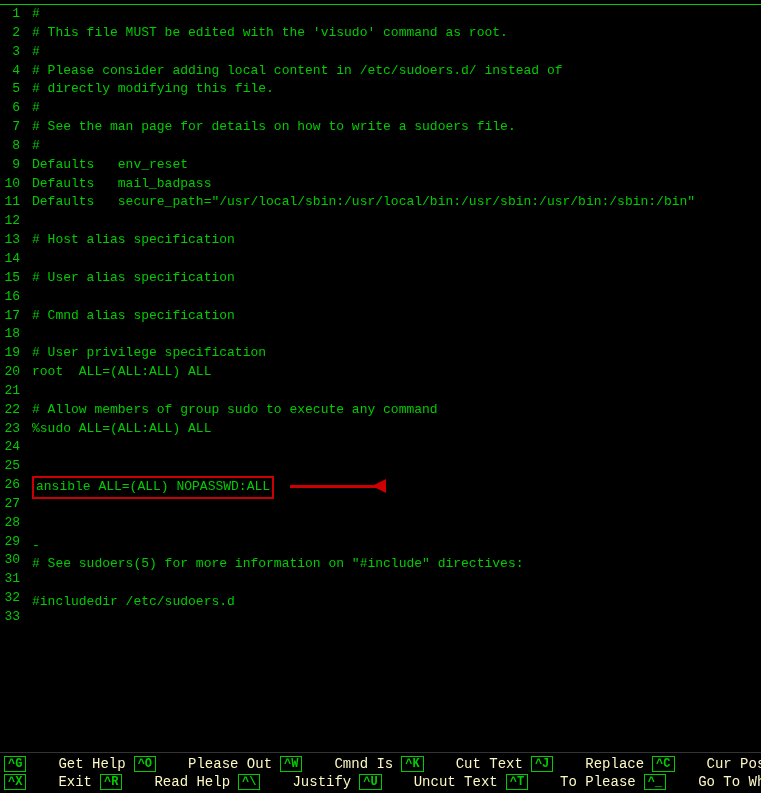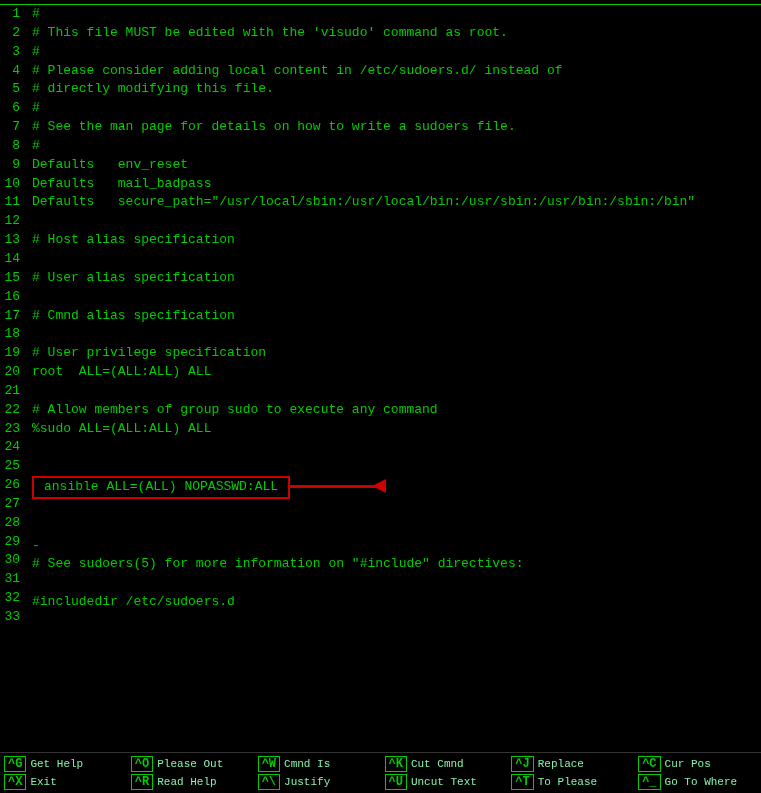--- a/index.html
+++ b/index.html
@@ -72,21 +72,21 @@
     .line {
       display: block;
       line-height: 1.45;
       min-height: 18.85px;
     }
 
     .highlighted-line {
       display: inline-block;
       border: 2px solid #cc0000;
       color: #00cc00;
-      padding: 0 10px;
+      padding: 0 2px;
     }
 
     #shortcut-bar {
       background: #000;
       color: #00cc00;
       display: grid;
       grid-template-columns: repeat(6, 1fr);
       gap: 0;
       padding: 2px 0;
       flex-shrink: 0;
@@ -105,22 +105,23 @@
       color: #00cc00;
       border: 1px solid #00cc00;
       padding: 0 3px;
       margin-right: 4px;
       font-size: 12px;
       font-weight: bold;
       flex-shrink: 0;
     }
 
     .shortcut-label {
-      font-size: 11px;
-      color: #86efac;
+      font-size: 14px;
+      color: #fef9c3;
+      margin-left: 28px;
     }
   </style>
 </head>
 <body>
 
 <div id="app">
 
   <div id="title-bar">
     <span></span>
     <span></span>
@@ -142,21 +143,21 @@
         <div class="shortcut-item">
           <span class="shortcut-key">^O</span>
           <span class="shortcut-label">Please Out</span>
         </div>
         <div class="shortcut-item">
           <span class="shortcut-key">^W</span>
           <span class="shortcut-label">Cmnd Is</span>
         </div>
         <div class="shortcut-item">
           <span class="shortcut-key">^K</span>
-          <span class="shortcut-label">Cut Cmnd</span>
+          <span class="shortcut-label">Cut Text</span>
         </div>
         <div class="shortcut-item">
           <span class="shortcut-key">^J</span>
           <span class="shortcut-label">Replace</span>
         </div>
         <div class="shortcut-item">
           <span class="shortcut-key">^C</span>
           <span class="shortcut-label">Cur Pos</span>
         </div>
       </div>

